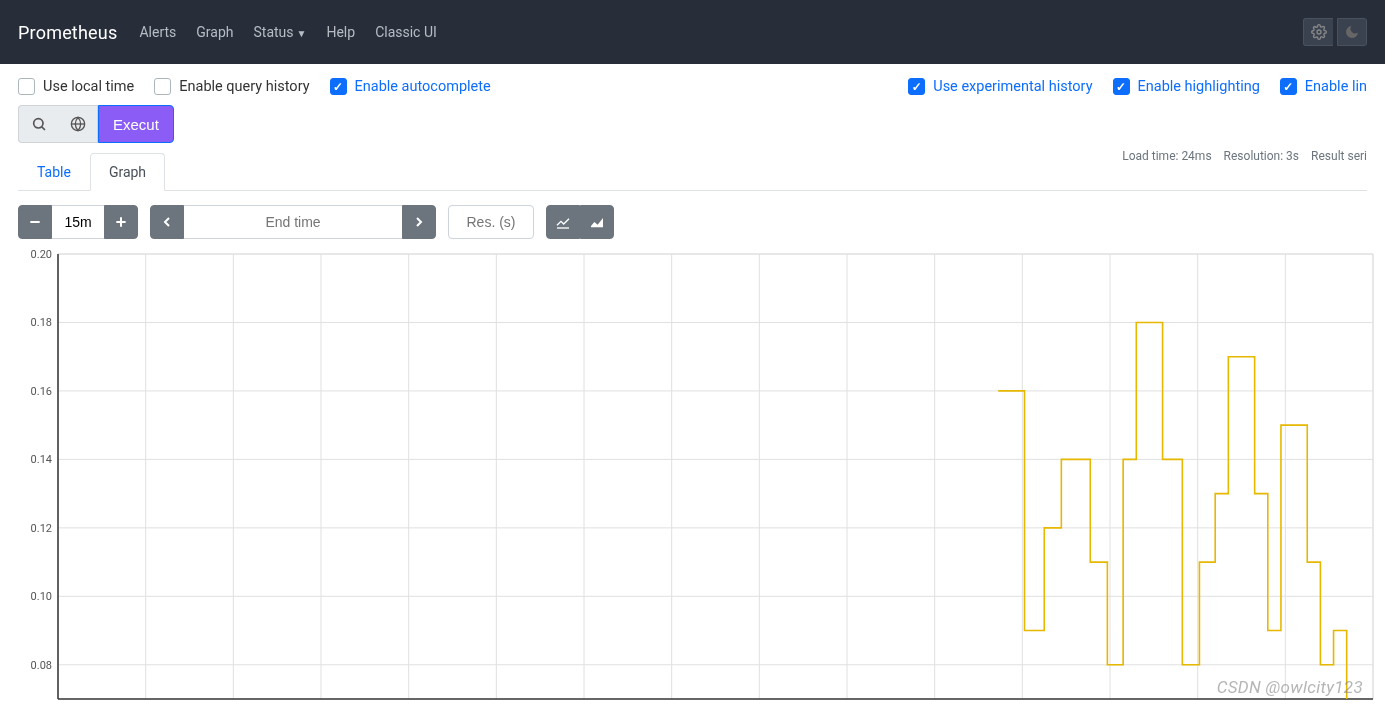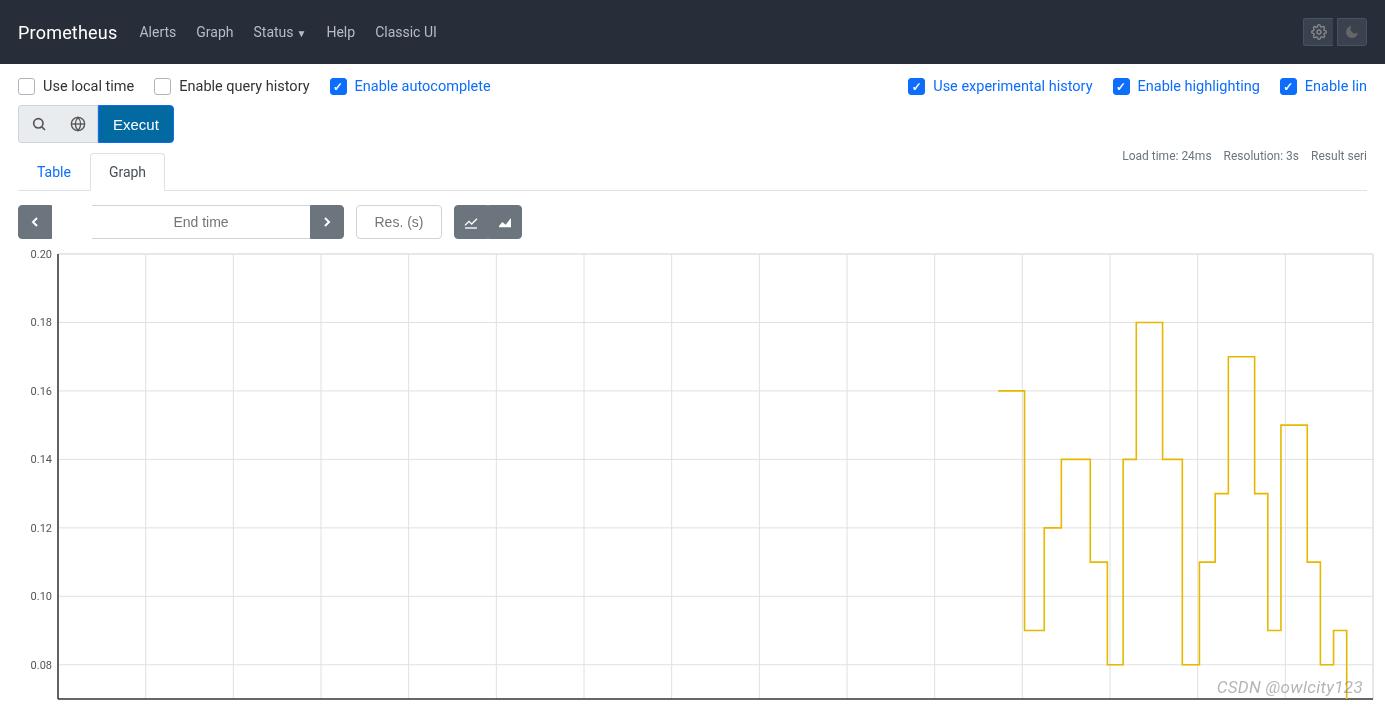--- a/index.html
+++ b/index.html
@@ -22,38 +22,38 @@
   .cb.checked { background: #0d6efd; border-color: #0d6efd; color: #fff; }
   .cb.checked::after { content: "✓"; font-size: 12px; font-weight: bold; }
   .link-text { color: #0d6efd; }
   .spacer { flex: 1; }
 
   
   .query-bar { display: flex; margin: 0 18px 6px; height: 38px; }
   .query-icon { width: 40px; background: #e9ecef; border: 1px solid #ced4da; border-right: none; display: flex; align-items: center; justify-content: center; border-radius: 4px 0 0 4px; }
   .query-input { flex: 1; border: 1px solid #ced4da; padding: 0 12px; font-family: "Courier New", monospace; font-size: 15px; outline: none; }
   .globe-btn { width: 40px; background: #e9ecef; border: 1px solid #ced4da; border-left: none; display: flex; align-items: center; justify-content: center; cursor: pointer; }
-  .execute-btn { background: #0369a1; color: #fff; border: 1px solid #0d6efd; padding: 0 14px; font-size: 15px; border-radius: 0 4px 4px 0; cursor: pointer; }
+  .execute-btn { background: #8b5cf6; color: #fff; border: 1px solid #0d6efd; padding: 0 14px; font-size: 15px; border-radius: 0 4px 4px 0; cursor: pointer; }
 
   
   .meta-tabs-wrap { margin: 0 18px; position: relative; }
   .meta-row { position: absolute; right: 0; top: -4px; font-size: 12px; color: #6c757d; display: flex; gap: 12px; }
   .tabs { display: flex; border-bottom: 1px solid #dee2e6; margin-top: 10px; }
   .tab { padding: 10px 18px; cursor: pointer; border: 1px solid transparent; border-bottom: none; margin-bottom: -1px; color: #0d6efd; border-radius: 4px 4px 0 0; }
   .tab.active { color: #495057; background: #fff; border-color: #dee2e6; border-bottom: 1px solid #fff; }
 
   
   .graph-controls { display: flex; align-items: center; gap: 12px; padding: 14px 18px 10px; }
   .ctl-group { display: flex; }
   .ctl-btn { height: 34px; background: #6c757d; color: #fff; border: 1px solid #6c757d; display: flex; align-items: center; justify-content: center; cursor: pointer; font-size: 16px; min-width: 34px; }
   .ctl-btn.l { border-radius: 4px 0 0 4px; }
   .ctl-btn.r { border-radius: 0 4px 4px 0; }
   .ctl-input { height: 34px; border: 1px solid #ced4da; border-left: none; border-right: none; text-align: center; font-size: 14px; outline: none; }
   .ctl-input.range { width: 52px; }
-  .ctl-input.endtime { width: 218px; color: #be185d; margin-left: 40px; }
+  .ctl-input.endtime { width: 218px; color: #be185d; }
   .ctl-input.res { width: 86px; border: 1px solid #ced4da; border-radius: 4px; color: #6c757d; }
   .ctl-btn.sel { background: #6c757d; }
   .ctl-btn.show-ex { background: #6c757d; border-radius: 4px; padding: 0 16px; font-size: 14.5px; }
 
   
   .chart-wrap { margin: 0 18px; position: relative; }
   svg.chart { display: block; }
   .gridline { stroke: #e0e0e0; stroke-width: 1; }
   .axisline { stroke: #333; stroke-width: 1.5; }
   .ytick { font-size: 11px; fill: #555; text-anchor: end; }
@@ -139,20 +139,34 @@
     <span>Resolution: 3s</span>
     <span>Result seri</span>
   </div>
   <div class="tabs">
     <div class="tab">Table</div>
     <div class="tab active">Graph</div>
   </div>
 </div>
 
 <div class="graph-controls">
+  <div class="ctl-group">
+    <button class="ctl-btn l">
+        <svg class="ic" viewBox="0 0 24 24" stroke="#fff" stroke-width="3">
+          <line x1="5" y1="12" x2="19" y2="12"></line>
+        </svg>
+      </button>
+    <input class="ctl-input range" value="15m" style="">
+    <button class="ctl-btn r">
+        <svg class="ic" viewBox="0 0 24 24" stroke="#fff" stroke-width="3">
+          <line x1="12" y1="5" x2="12" y2="19"></line>
+          <line x1="5" y1="12" x2="19" y2="12"></line>
+        </svg>
+      </button>
+  </div>
   <div class="ctl-group">
     <button class="ctl-btn l">
         <svg class="ic" viewBox="0 0 24 24" fill="none" stroke="#fff" stroke-width="3">
           <polyline points="15 18 9 12 15 6"></polyline>
         </svg>
       </button>
     <input class="ctl-input endtime" placeholder="End time" style="">
     <button class="ctl-btn r">
         <svg class="ic" viewBox="0 0 24 24" fill="none" stroke="#fff" stroke-width="3">
           <polyline points="9 18 15 12 9 6"></polyline>

